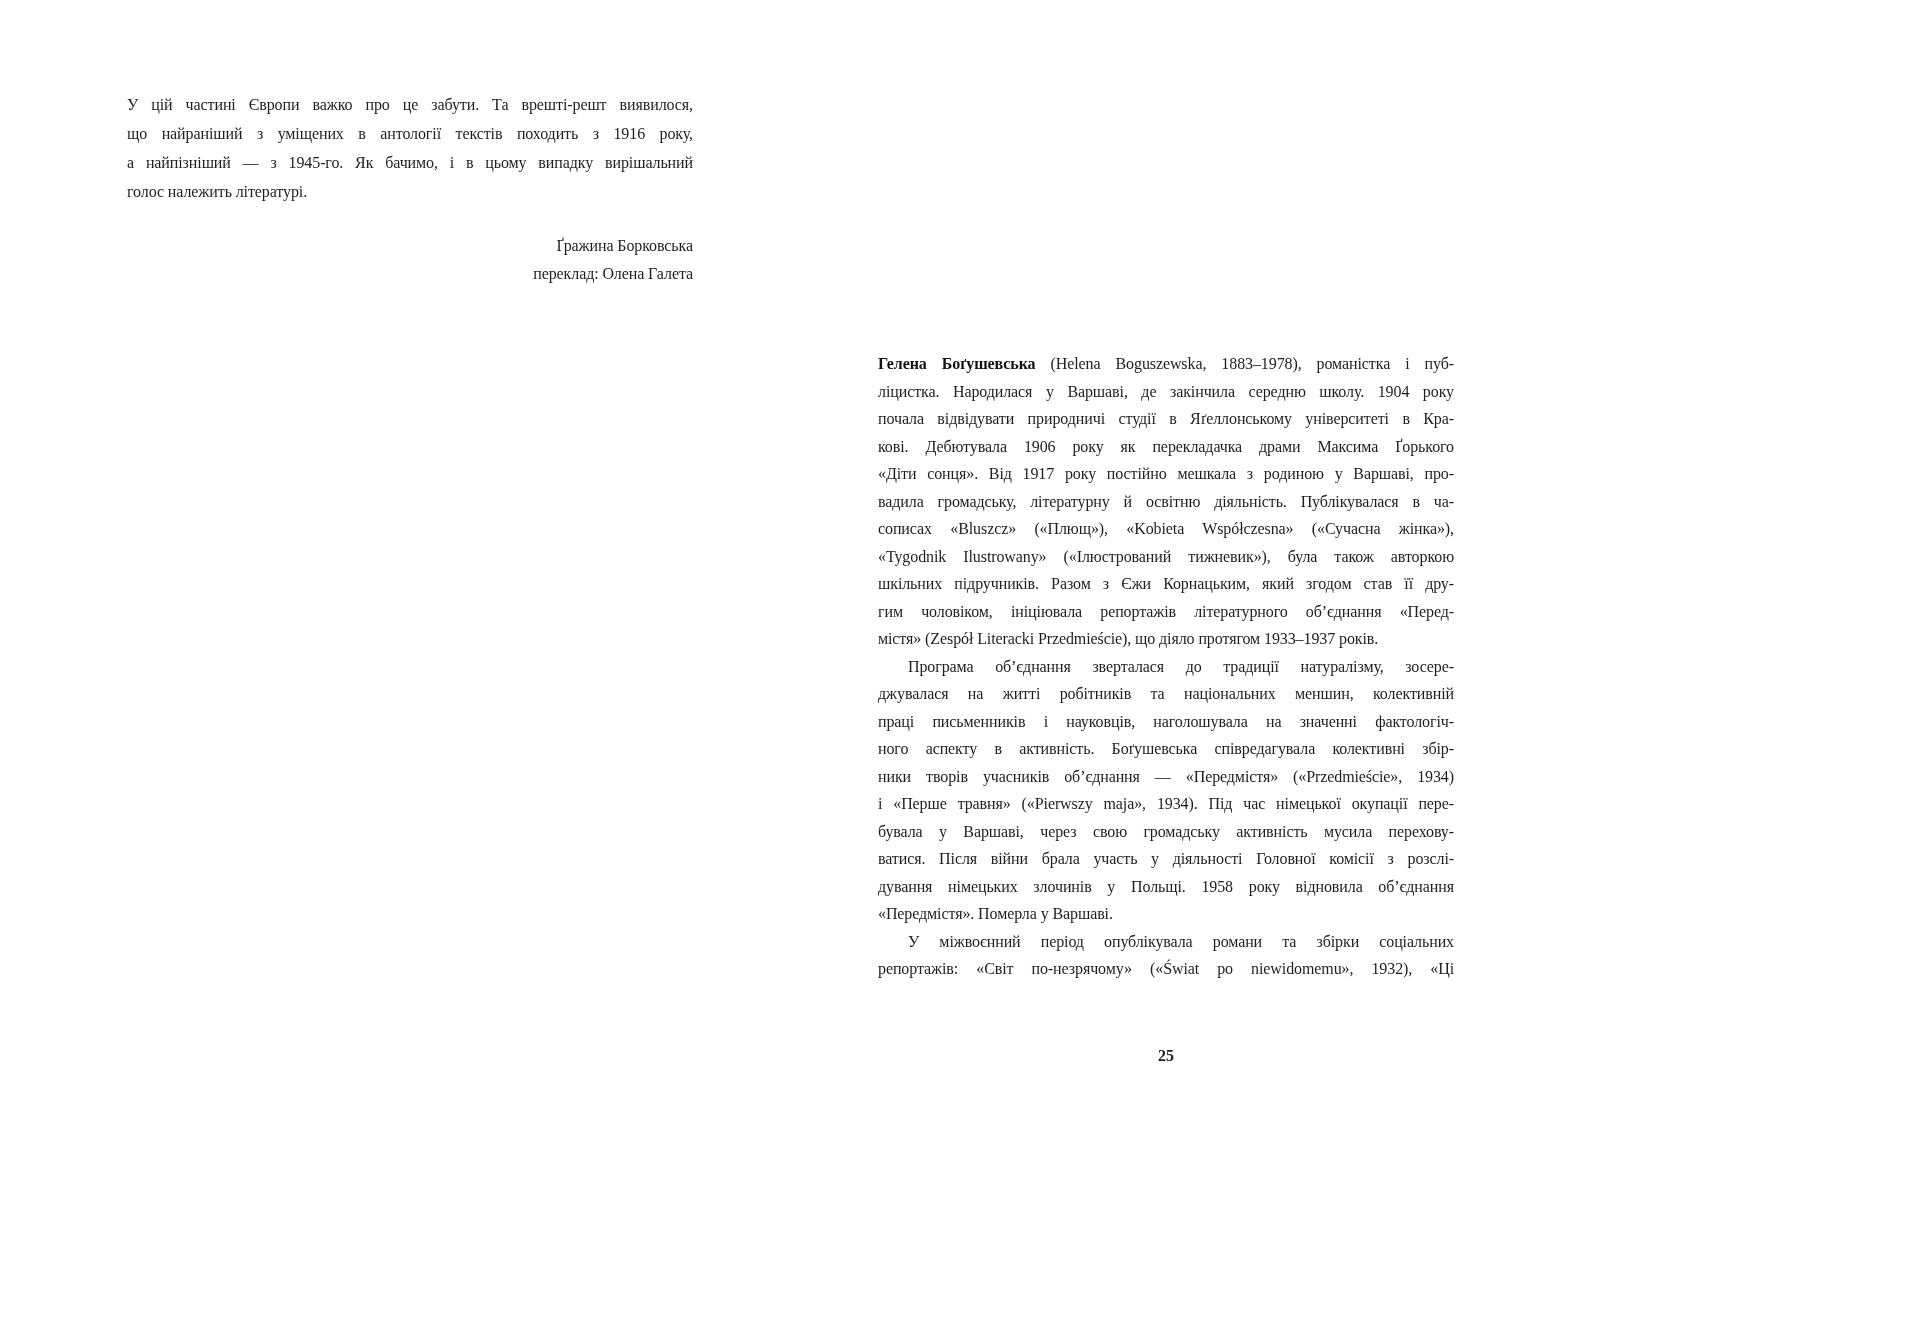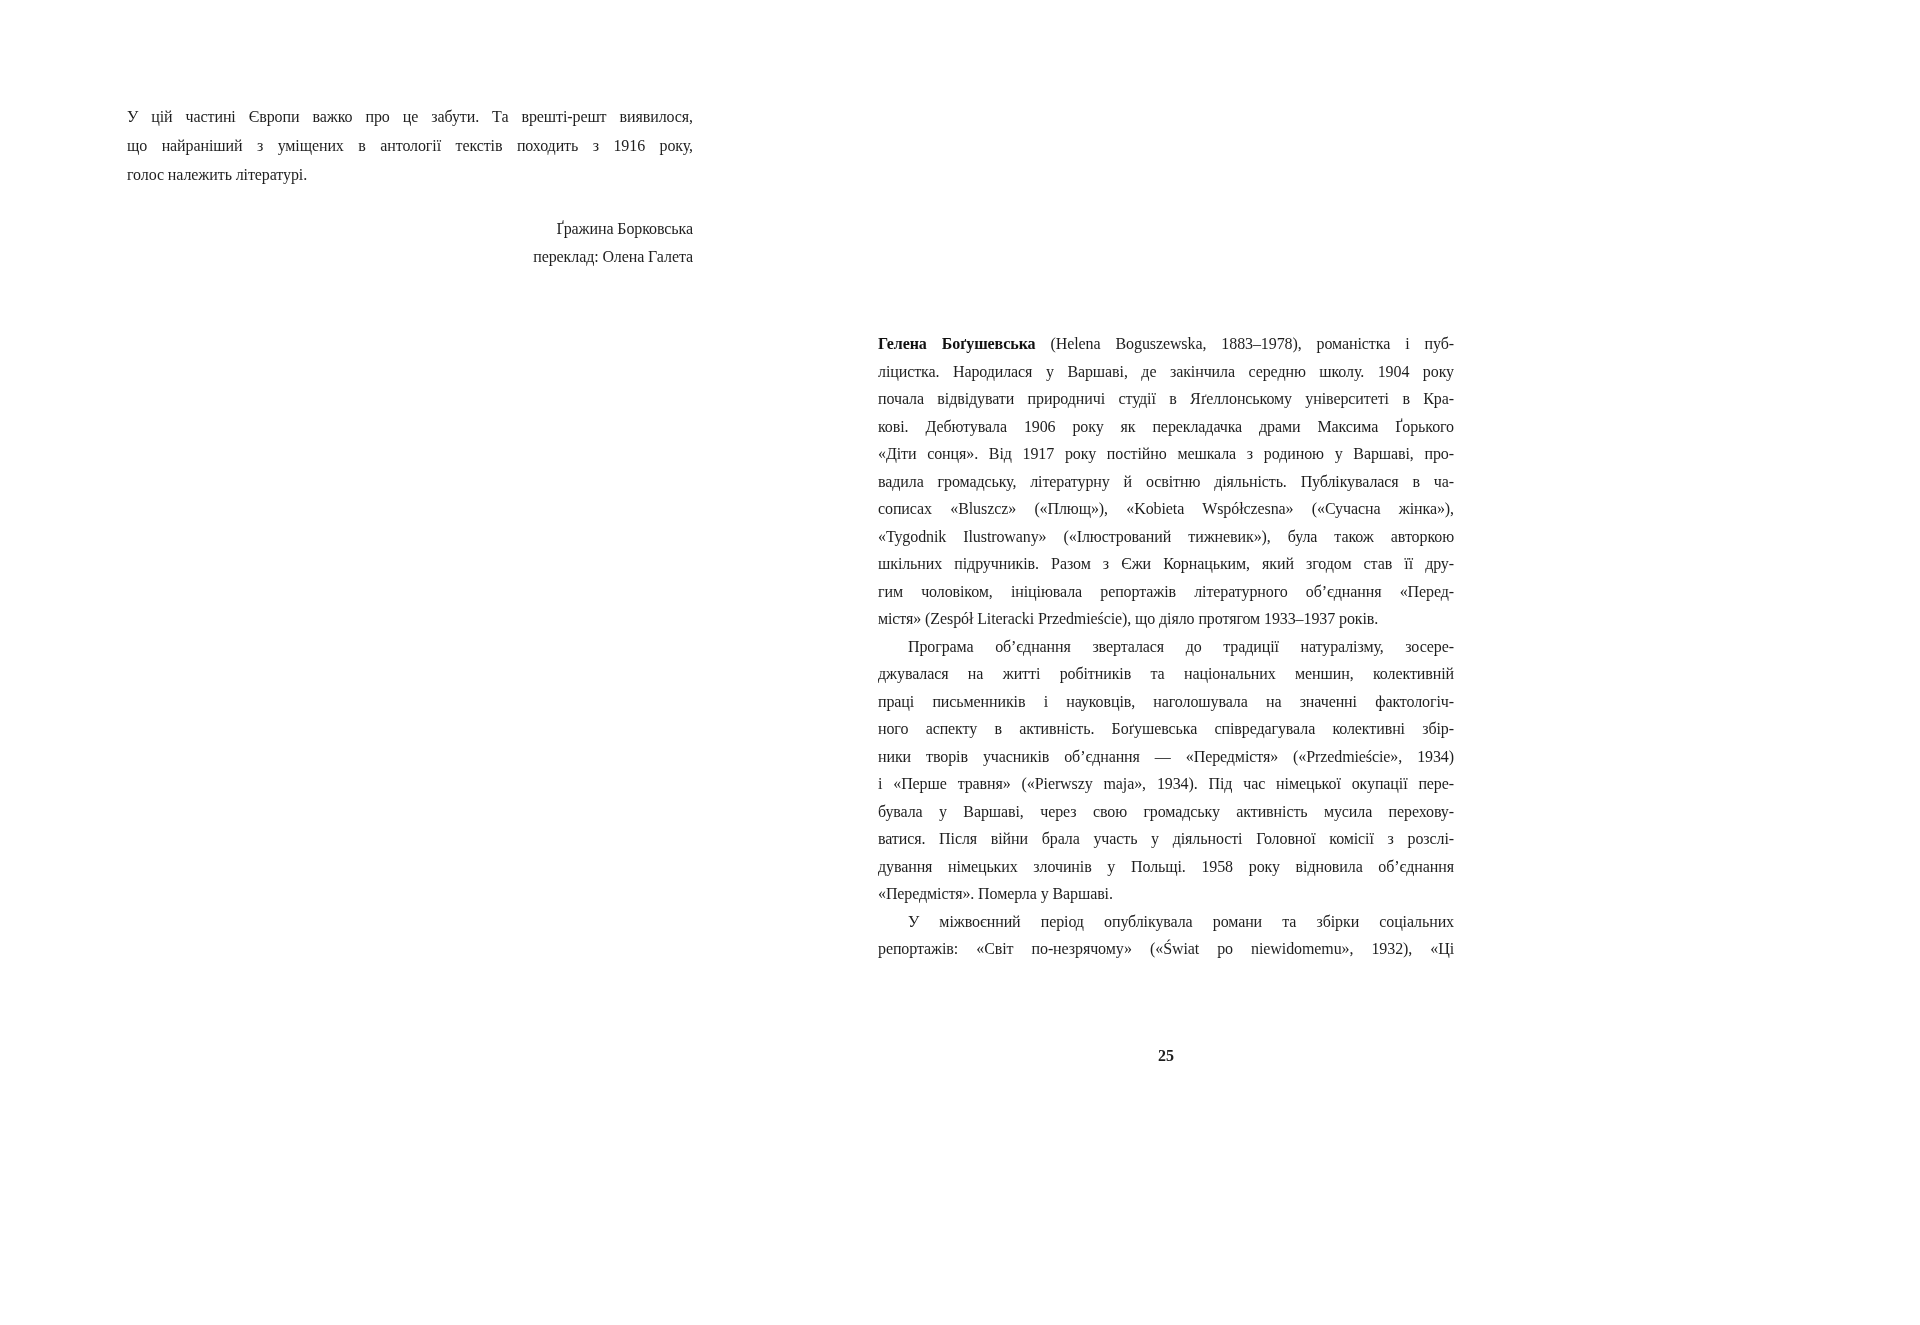--- a/index.html
+++ b/index.html
@@ -18,21 +18,20 @@
   }
   
   .left-block {
     position: absolute;
     left: 127px;
     top: 90px;
     width: 566px;
     font-size: 16px;
     line-height: 29px;
     letter-spacing: -0.1px;
-    margin-top: 12px;
   }
   .signature {
     margin-top: 26px;
     text-align: right;
     font-size: 16px;
     line-height: 28px;
   }
   
   .right-block {
     position: absolute;
@@ -50,20 +49,21 @@
   }
   .line.last {
     text-align-last: left;
   }
   .line.indent {
     text-indent: 30px;
   }
   .lead-line {
     text-align: justify;
     text-align-last: justify;
+    margin-top: 20px;
   }
   .lead-bold {
     font-weight: bold;
     color: #111111;
   }
   .page-number {
     position: absolute;
     left: 878px;
     top: 1047px;
     width: 576px;
@@ -75,20 +75,21 @@
 </style>
 </head>
 <body>
 
 <div class="spread">
 
   <div class="left-block">
     <div>
         <div class="line">У цій частині Європи важко про це забути. Та врешті-решт виявилося,</div>
         <div class="line">що найраніший з уміщених в антології текстів походить з 1916 року,</div>
+        <div class="line">а найпізніший — з 1945-го. Як бачимо, і в цьому випадку вирішальний</div>
         <div class="line last">голос належить літературі.</div>
       </div>
     <div class="signature">
       <div>Ґражина Борковська</div>
       <div>переклад: Олена Галета</div>
     </div>
   </div>
 
   <div class="right-block">
     <div>

